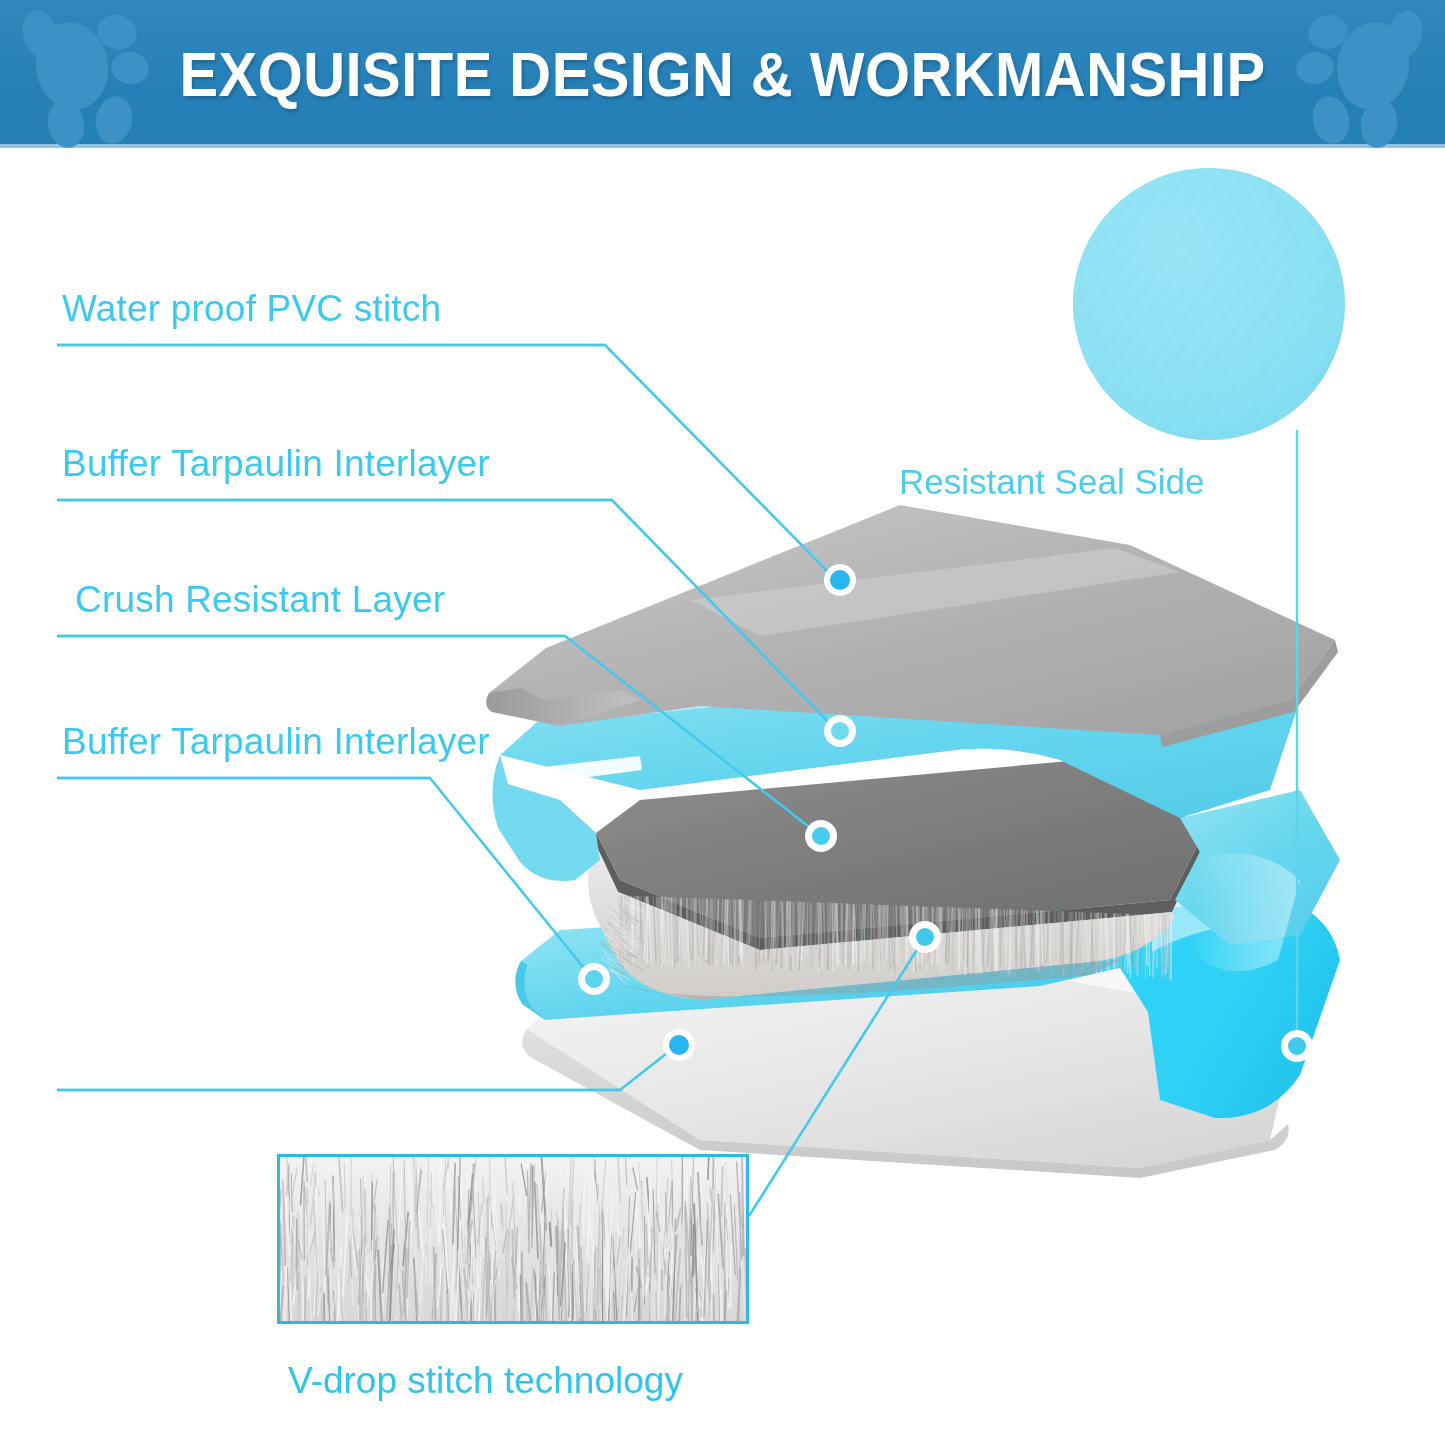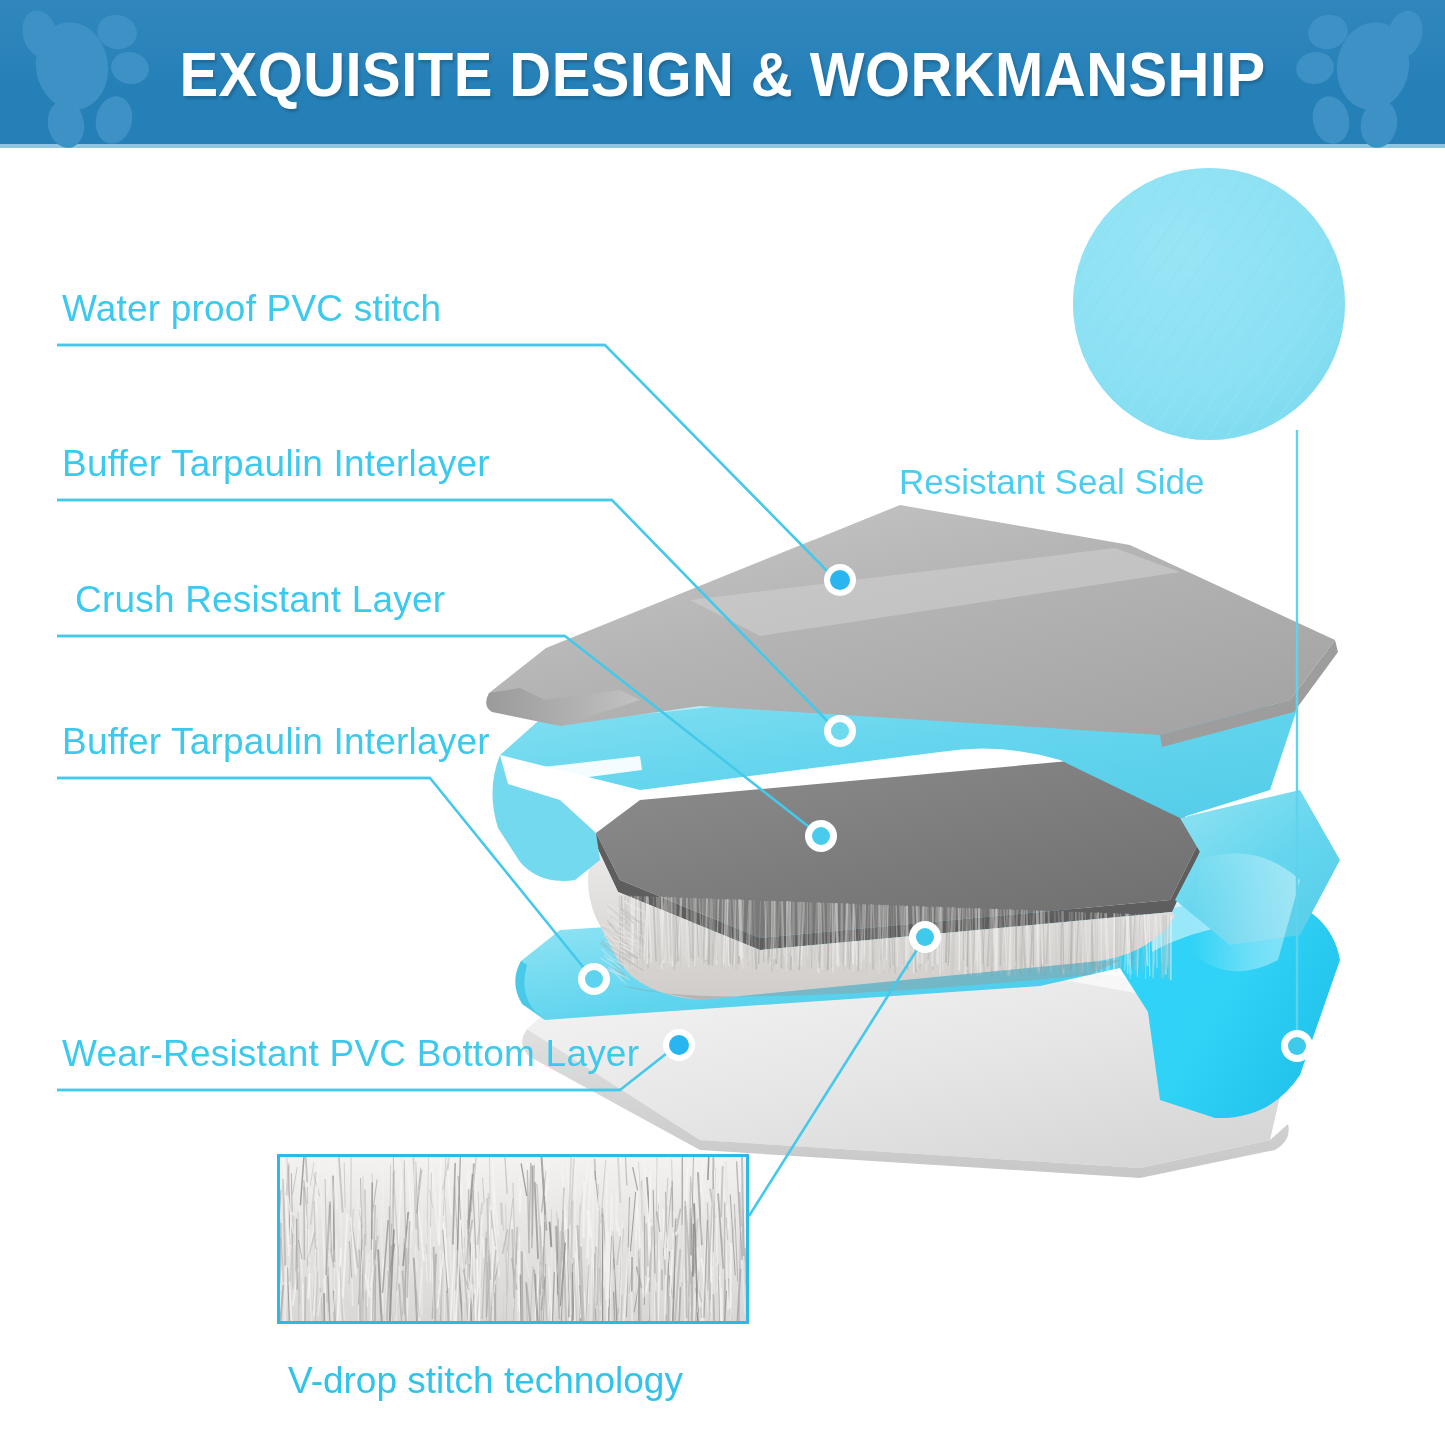--- a/index.html
+++ b/index.html
@@ -1456,19 +1456,18 @@
   </svg>
 
   <div class="callout-label" style="left:62px;top:288px;">Water proof PVC stitch</div>
 
   <div class="callout-label" style="left:62px;top:443px;">Buffer Tarpaulin Interlayer</div>
 
   <div class="callout-label" style="left:62px;top:579px;margin-left:13px;">Crush Resistant Layer</div>
 
   <div class="callout-label" style="left:62px;top:721px;">Buffer Tarpaulin Interlayer</div>
 
-  <div class="callout-label" style="left:62px;top:1033px;">Wear-Resistant PVC Bottom Layer</div>
 
   <div class="seal-label" style="left:899px;top:462px;">Resistant Seal Side</div>
 
   <div class="swatch-caption" style="left:288px;top:1360px;">V-drop stitch technology</div>
 
 </div>
 
 </body></html>

